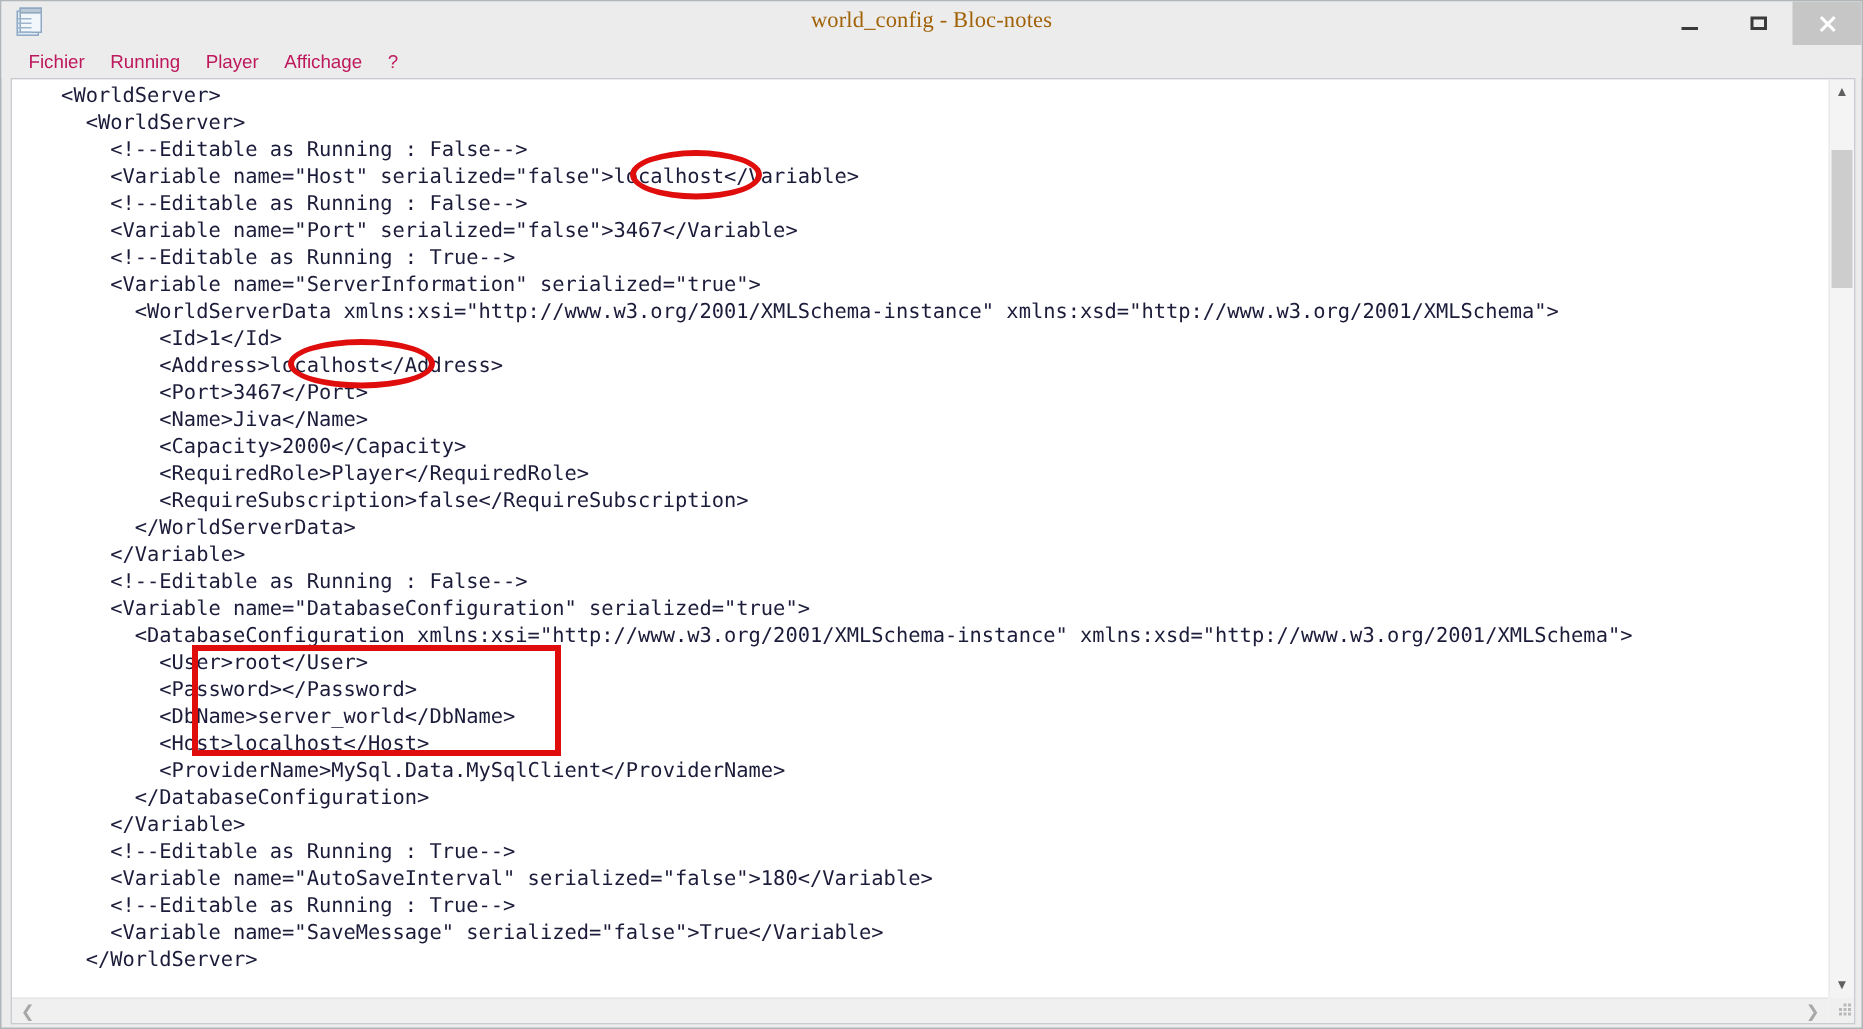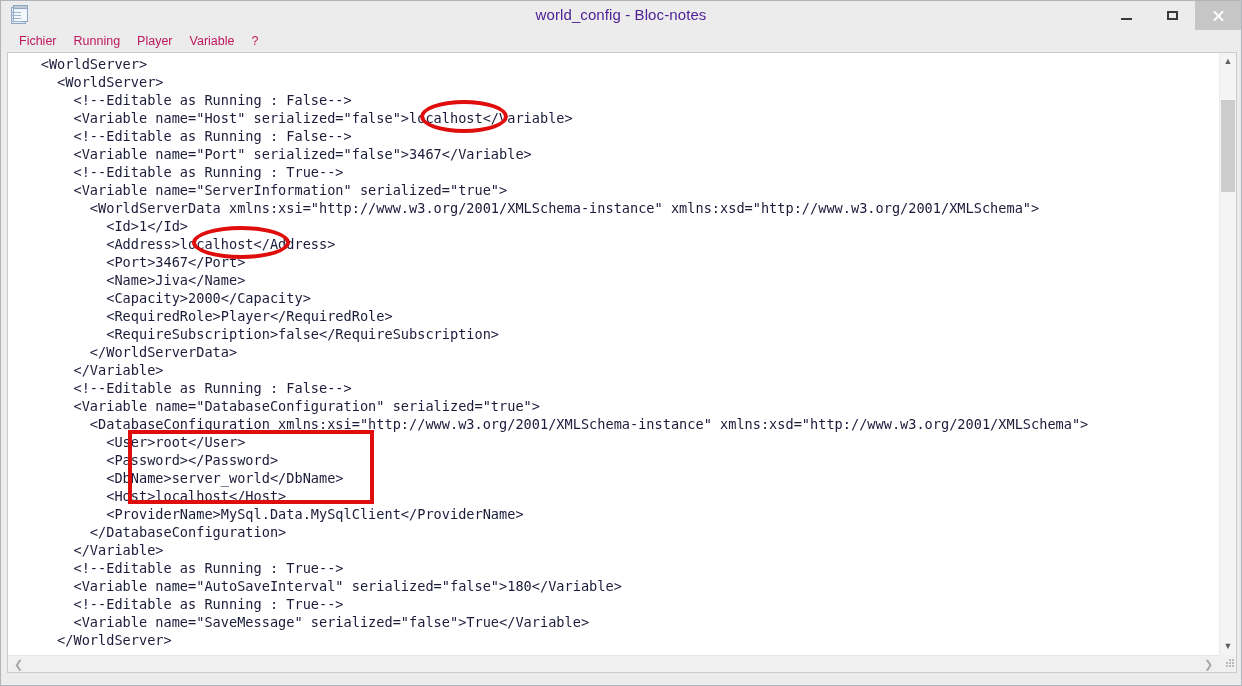--- a/index.html
+++ b/index.html
@@ -43,22 +43,22 @@
     top: 4px;
     width: 20px;
     height: 21px;
   }
   #title-text {
     position: absolute;
     left: 0; right: 0;
     top: 5px;
     text-align: center;
     font-size: 15px;
-    color: #4c1d95;
-    font-family: Liberation Sans, sans-serif;
+    color: #a16207;
+    font-family: Liberation Serif, serif;
     letter-spacing: 0.1px;
     user-select: none;
   }
   #window-controls {
     position: absolute;
     right: 0;
     top: 0;
     height: 29px;
     display: flex;
   }
@@ -123,21 +123,21 @@
     padding: 2px 9px 2px 8px;
     cursor: default;
     user-select: none;
     font-family: "Liberation Sans", sans-serif;
   }
 
   
   #client {
     flex: 1 1 auto;
     position: relative;
-    margin: 0 4px 12px 6px;
+    margin: 0 4px 2px 6px;
     border: 1px solid #c8ccd0;
     background: #ffffff;
     box-sizing: border-box;
     overflow: hidden;
   }
 
   
   #text-surface {
     position: absolute;
     left: 0; top: 0;
@@ -317,21 +317,21 @@
       <div class="wbtn close-hover">
         <span class="glyph-close"></span>
       </div>
     </div>
   </div>
 
   <div id="menubar">
     <div class="menu-item">Fichier</div>
     <div class="menu-item">Running</div>
     <div class="menu-item">Player</div>
-    <div class="menu-item">Variable</div>
+    <div class="menu-item">Affichage</div>
     <div class="menu-item">?</div>
   </div>
 
   <div id="client">
 
     <div id="text-surface">
       <pre id="code">    &lt;WorldServer&gt;
       &lt;WorldServer&gt;
         &lt;!--Editable as Running : False--&gt;
         &lt;Variable name="Host" serialized="false"&gt;localhost&lt;/Variable&gt;

